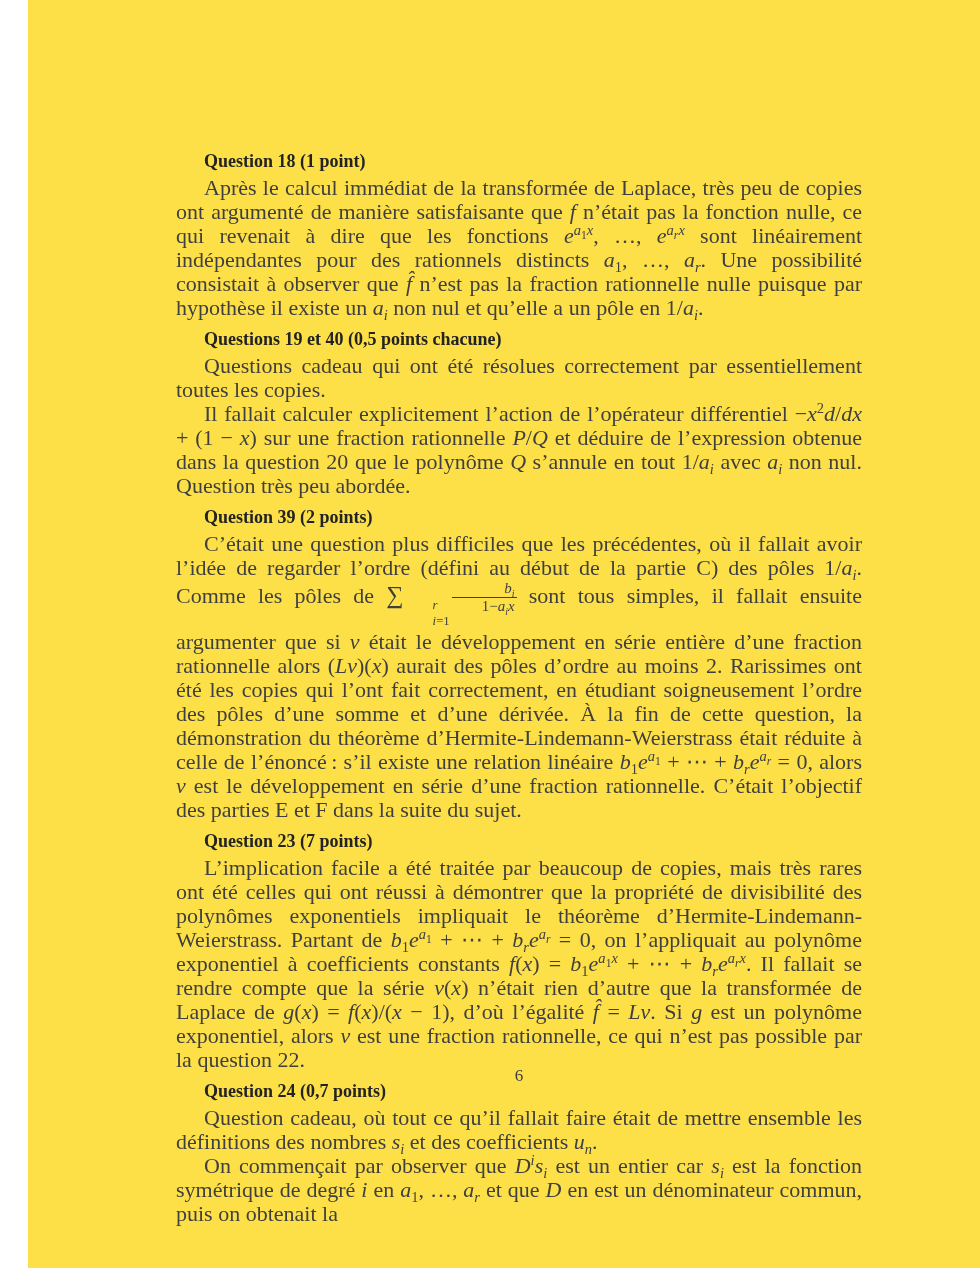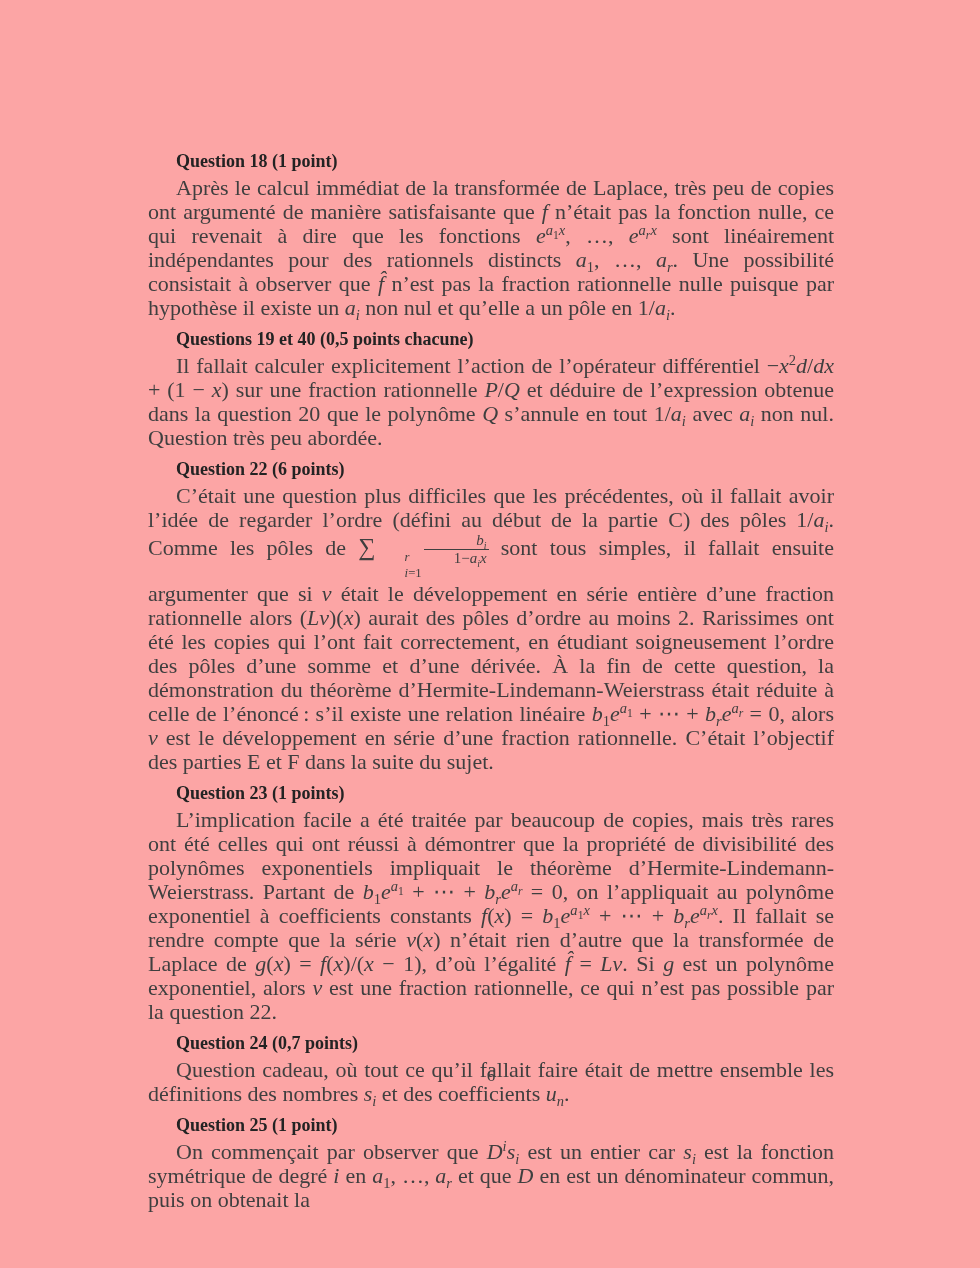--- a/index.html
+++ b/index.html
@@ -10,22 +10,23 @@
   body {
     width: 980px;
     height: 1268px;
     overflow: hidden;
     position: relative;
     font-family: "Liberation Serif", "DejaVu Serif", serif;
   }
   .page {
     position: absolute;
     inset: 0;
-    background: #fca5a5;
+    background: #fde047;
     color: #3f3f3f;
+    margin-left: 28px;
   }
   .text-column {
     position: absolute;
     left: 148px;
     top: 142px;
     width: 686px;
   }
   .qheading {
     font-size: 18px;
     font-weight: 700;
@@ -94,46 +95,46 @@
 <div class="page">
   <main class="text-column">
 
     <section>
       <h2 class="qheading">Question 18 (1 point)</h2>
       <p class="qbody">Après le calcul immédiat de la transformée de Laplace, très peu de copies ont argumenté de manière satisfaisante que <i>f</i> n’était pas la fonction nulle, ce qui revenait à dire que les fonctions <i>e</i><sup><i>a</i><sub>1</sub><i>x</i></sup>, …, <i>e</i><sup><i>a</i><sub><i>r</i></sub><i>x</i></sup> sont linéairement indépendantes pour des rationnels distincts <i>a</i><sub>1</sub>, …, <i>a</i><sub><i>r</i></sub>. Une possibilité consistait à observer que <i>f̂</i> n’est pas la fraction rationnelle nulle puisque par hypothèse il existe un <i>a</i><sub><i>i</i></sub> non nul et qu’elle a un pôle en 1/<i>a</i><sub><i>i</i></sub>.</p>
     </section>
 
     <section>
       <h2 class="qheading">Questions 19 et 40 (0,5 points chacune)</h2>
+      <p class="qbody">Questions cadeau qui ont été résolues correctement par essentiellement toutes les copies.</p>
     </section>
 
     <section>
       <p class="qbody">Il fallait calculer explicitement l’action de l’opérateur différentiel −<i>x</i><sup>2</sup><i>d</i>/<i>dx</i> + (1 − <i>x</i>) sur une fraction rationnelle <i>P</i>/<i>Q</i> et déduire de l’expression obtenue dans la question 20 que le polynôme <i>Q</i> s’annule en tout 1/<i>a</i><sub><i>i</i></sub> avec <i>a</i><sub><i>i</i></sub> non nul. Question très peu abordée.</p>
     </section>
 
     <section>
-      <h2 class="qheading">Question 22 (6 points)</h2>
+      <h2 class="qheading">Question 39 (2 points)</h2>
       <p class="qbody">C’était une question plus difficiles que les précédentes, où il fallait avoir l’idée de regarder l’ordre (défini au début de la partie C) des pôles 1/<i>a</i><sub><i>i</i></sub>. Comme les pôles de <span class="sum">∑</span><span class="sumlim">
             <span><i>r</i></span>
             <span><i>i</i>=1</span>
           </span><span class="frac"><span class="fnum"><i>b</i><sub><i>i</i></sub></span><span class="fden">1−<i>a</i><sub><i>i</i></sub><i>x</i></span></span> sont tous simples, il fallait ensuite argumenter que si <i>v</i> était le développement en série entière d’une fraction rationnelle alors (<i>Lv</i>)(<i>x</i>) aurait des pôles d’ordre au moins 2. Rarissimes ont été les copies qui l’ont fait correctement, en étudiant soigneusement l’ordre des pôles d’une somme et d’une dérivée. À la fin de cette question, la démonstration du théorème d’Hermite-Lindemann-Weierstrass était réduite à celle de l’énoncé : s’il existe une relation linéaire <i>b</i><sub>1</sub><i>e</i><sup><i>a</i><sub>1</sub></sup> + ⋯ + <i>b</i><sub><i>r</i></sub><i>e</i><sup><i>a</i><sub><i>r</i></sub></sup> = 0, alors <i>v</i> est le développement en série d’une fraction rationnelle. C’était l’objectif des parties E et F dans la suite du sujet.</p>
     </section>
 
     <section>
-      <h2 class="qheading">Question 23 (1 points)</h2>
+      <h2 class="qheading">Question 23 (7 points)</h2>
       <p class="qbody">L’implication facile a été traitée par beaucoup de copies, mais très rares ont été celles qui ont réussi à démontrer que la propriété de divisibilité des polynômes exponentiels impliquait le théorème d’Hermite-Lindemann-Weierstrass. Partant de <i>b</i><sub>1</sub><i>e</i><sup><i>a</i><sub>1</sub></sup> + ⋯ + <i>b</i><sub><i>r</i></sub><i>e</i><sup><i>a</i><sub><i>r</i></sub></sup> = 0, on l’appliquait au polynôme exponentiel à coefficients constants <i>f</i>(<i>x</i>) = <i>b</i><sub>1</sub><i>e</i><sup><i>a</i><sub>1</sub><i>x</i></sup> + ⋯ + <i>b</i><sub><i>r</i></sub><i>e</i><sup><i>a</i><sub><i>r</i></sub><i>x</i></sup>. Il fallait se rendre compte que la série <i>v</i>(<i>x</i>) n’était rien d’autre que la transformée de Laplace de <i>g</i>(<i>x</i>) = <i>f</i>(<i>x</i>)/(<i>x</i> − 1), d’où l’égalité <i>f̂</i> = <i>Lv</i>. Si <i>g</i> est un polynôme exponentiel, alors <i>v</i> est une fraction rationnelle, ce qui n’est pas possible par la question 22.</p>
     </section>
 
     <section>
       <h2 class="qheading">Question 24 (0,7 points)</h2>
       <p class="qbody">Question cadeau, où tout ce qu’il fallait faire était de mettre ensemble les définitions des nombres <i>s</i><sub><i>i</i></sub> et des coefficients <i>u</i><sub><i>n</i></sub>.</p>
     </section>
 
     <section>
-      <h2 class="qheading">Question 25 (1 point)</h2>
       <p class="qbody">On commençait par observer que <i>D</i><sup><i>i</i></sup><i>s</i><sub><i>i</i></sub> est un entier car <i>s</i><sub><i>i</i></sub> est la fonction symétrique de degré <i>i</i> en <i>a</i><sub>1</sub>, …, <i>a</i><sub><i>r</i></sub> et que <i>D</i> en est un dénominateur commun, puis on obtenait la</p>
     </section>
 
   </main>
 
   <footer class="page-footer">
     <span>6</span>
   </footer>
 </div>
 

